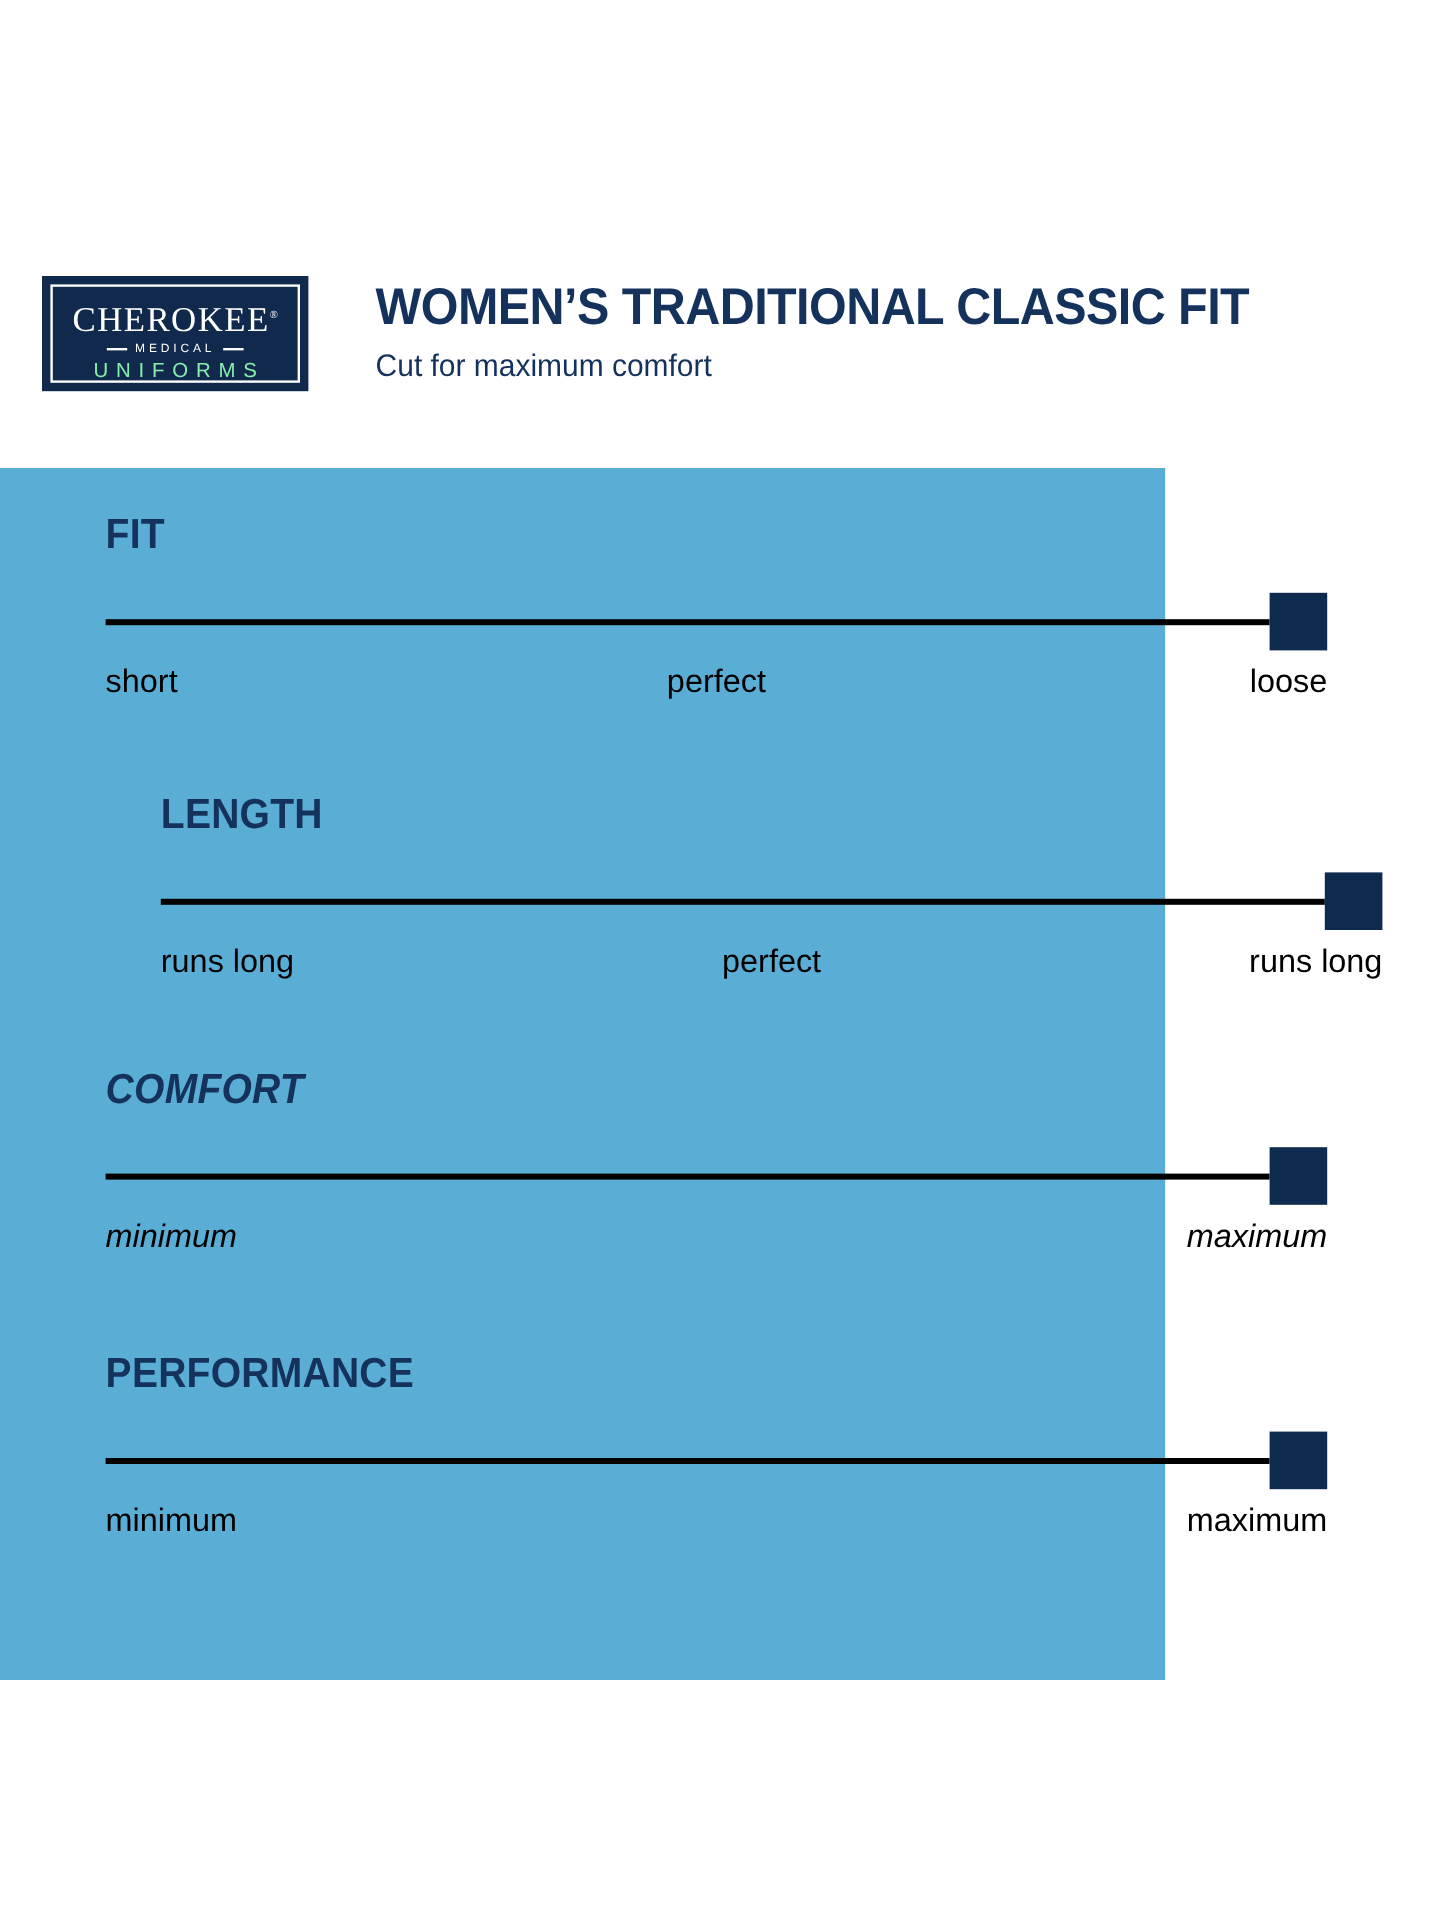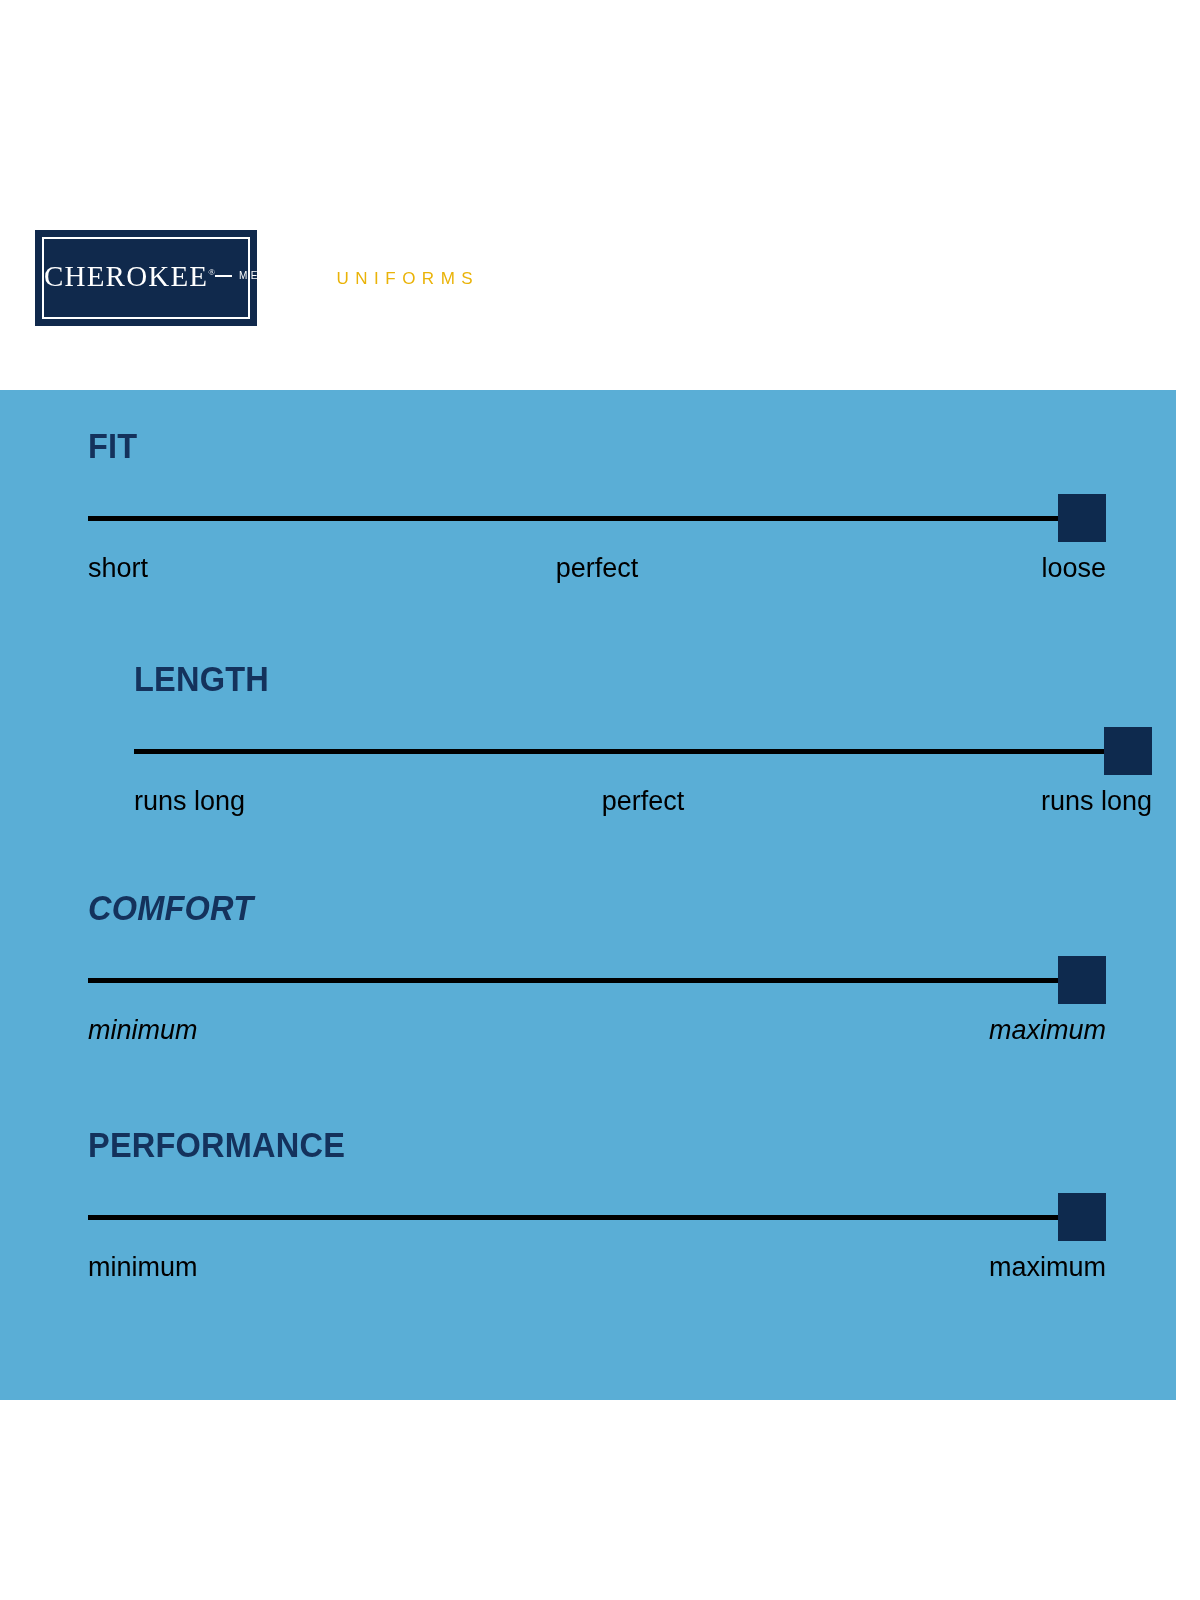--- a/index.html
+++ b/index.html
@@ -41,23 +41,23 @@
     background: #10294c;
     box-sizing: border-box;
     padding: 7px;
   }
   .logo-inner {
     width: 100%;
     height: 100%;
     border: 2px solid #ffffff;
     box-sizing: border-box;
     display: flex;
-    flex-direction: row;
+    flex-direction: column;
     align-items: center;
-    justify-content: space-between;
+    justify-content: flex-end;
   }
   .logo-word {
     font-family: "Liberation Serif", serif;
     color: #ffffff;
     font-size: 29px;
     letter-spacing: 1.2px;
     line-height: 1;
     margin-bottom: 4px;
     position: relative;
     white-space: nowrap;
@@ -82,21 +82,21 @@
   }
   .logo-medical .txt {
     font-family: "Liberation Sans", sans-serif;
     color: #ffffff;
     font-size: 10px;
     letter-spacing: 3.2px;
     line-height: 1;
   }
   .logo-uniforms {
     font-family: "Liberation Sans", sans-serif;
-    color: #eab308;
+    color: #86efac;
     font-size: 17px;
     letter-spacing: 6.5px;
     line-height: 1;
     text-indent: 6.5px;
   }
 
   .header-text {
     position: absolute;
     left: 313px;
     top: 234px;
@@ -122,21 +122,21 @@
     white-space: nowrap;
     transform: scaleX(0.96);
     transform-origin: left top;
   }
 
   
   .panel {
     position: absolute;
     left: 0;
     top: 390px;
-    width: 1176px;
+    width: 971px;
     height: 1010px;
     background: #5aaed6;
   }
 
   .metric {
     position: absolute;
     left: 88px;
     width: 1018px;
   }
   .metric-fit         { top: 38px;  }
@@ -218,20 +218,24 @@
         <div class="logo-word"><span>CHEROKEE</span><span class="reg">®</span></div>
         <div class="logo-medical">
           <span class="rule"></span>
           <span class="txt">MEDICAL</span>
           <span class="rule"></span>
         </div>
         <div class="logo-uniforms">UNIFORMS</div>
       </div>
     </div>
 
+    <div class="header-text">
+      <h1 class="header-title">WOMEN’S TRADITIONAL CLASSIC FIT</h1>
+      <p class="header-subtitle">Cut for maximum comfort</p>
+    </div>
 
   </div>
 
   <div class="panel">
 
     <div class="metric metric-fit">
       <div class="metric-heading">FIT</div>
       <div class="slider">
         <div class="slider-track" style="width: 970px;"></div>
         <div class="slider-marker" style="left: 970px;"></div>

